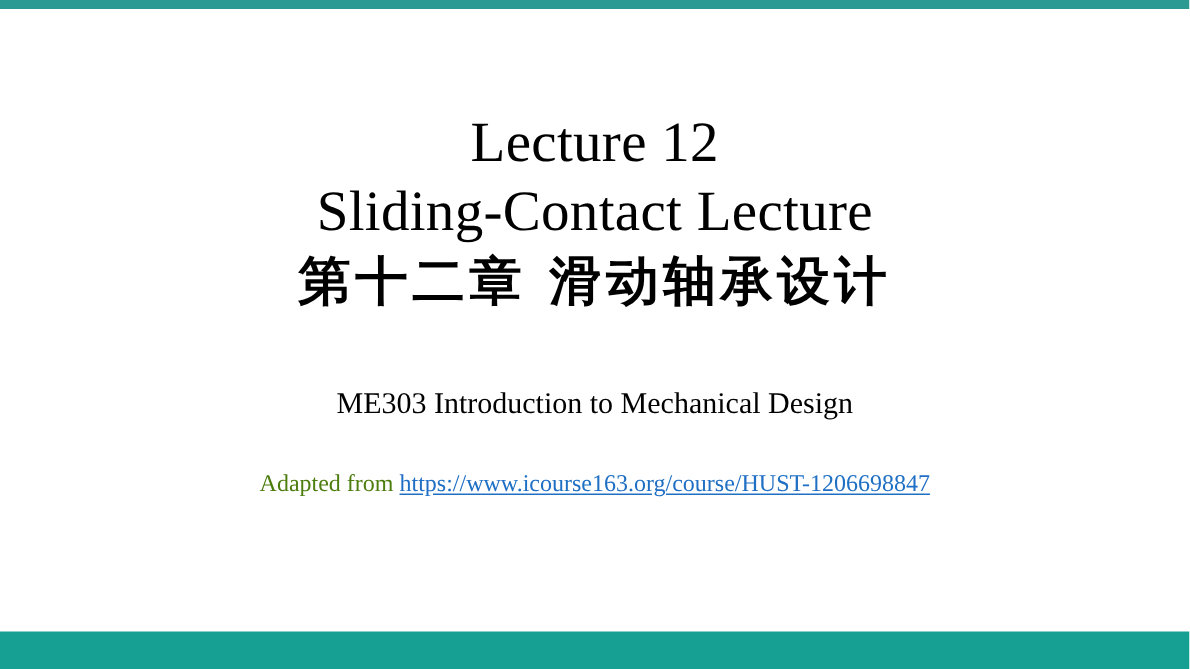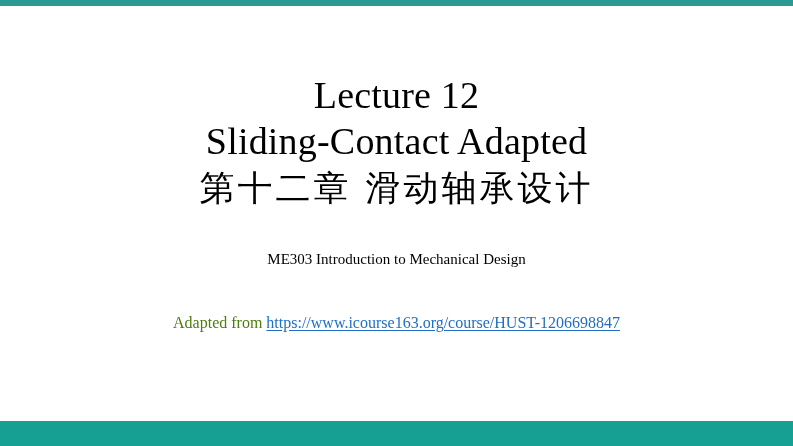--- a/index.html
+++ b/index.html
@@ -69,34 +69,34 @@
     letter-spacing: 0.2px;
     white-space: nowrap;
   }
 
   .title-cn {
     display: block;
     margin-top: 2px;
     color: #000000;
     font-family: "DejaVu Sans", "Liberation Sans", sans-serif;
     font-size: 35px;
-    font-weight: 400;
+    font-weight: 700;
     line-height: 44px;
     letter-spacing: 3px;
     white-space: nowrap;
   }
 
   .subtitle {
     position: absolute;
     left: 0;
-    top: 249px;
+    top: 259px;
     width: 793px;
     color: #000000;
     font-family: "Liberation Serif", "DejaVu Serif", serif;
-    font-size: 15px;
+    font-size: 20px;
     line-height: 20px;
     white-space: nowrap;
   }
 
   .source-line {
     position: absolute;
     left: 0;
     top: 312px;
     width: 793px;
     color: #000000;
@@ -122,21 +122,21 @@
 <body>
 
 <div class="slide">
 
   <div class="bar-top"></div>
 
   <div class="content">
 
     <div class="title-block">
       <span class="title-line">Lecture 12</span>
-      <span class="title-line">Sliding-Contact Adapted</span>
+      <span class="title-line">Sliding-Contact Lecture</span>
       <span class="title-cn">第十二章 滑动轴承设计</span>
     </div>
 
     <div class="subtitle">ME303 Introduction to Mechanical Design</div>
 
     <div class="source-line">
       <span class="source-prefix">Adapted from </span><span class="source-link">https://www.icourse163.org/course/HUST-1206698847</span>
     </div>
 
   </div>

